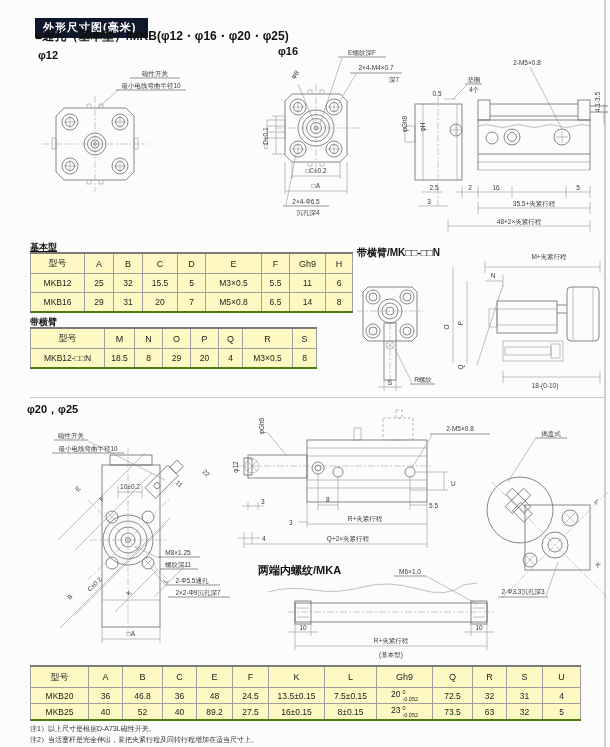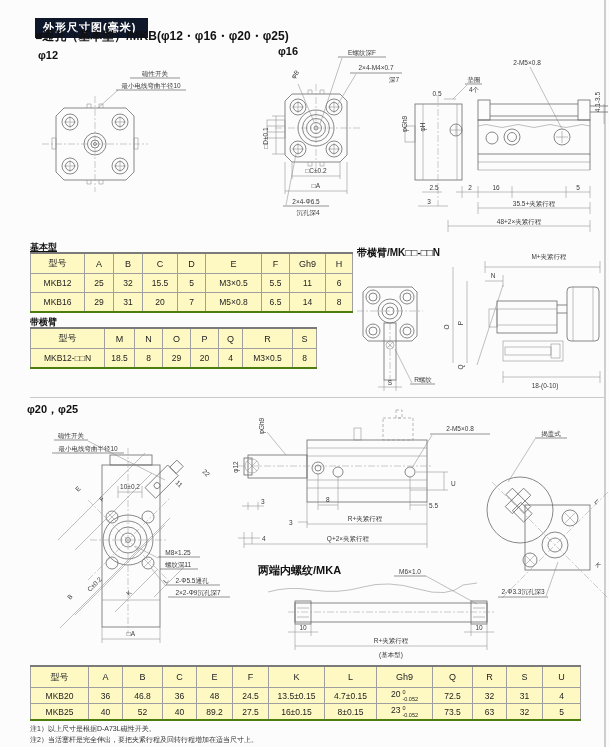--- a/index.html
+++ b/index.html
@@ -589,21 +589,21 @@
       </thead>
       <tbody>
         <tr>
           <td>MKB20</td>
           <td>36</td>
           <td>46.8</td>
           <td>36</td>
           <td>48</td>
           <td>24.5</td>
           <td>13.5±0.15</td>
-          <td>4.7±0.15</td>
+          <td>7.5±0.15</td>
           <td><span>20</span><span class="tol">
               <span>0</span>
               <span>-0.052</span>
             </span></td>
           <td>72.5</td>
           <td>32</td>
           <td>31</td>
           <td>4</td>
         </tr>
         <tr>

